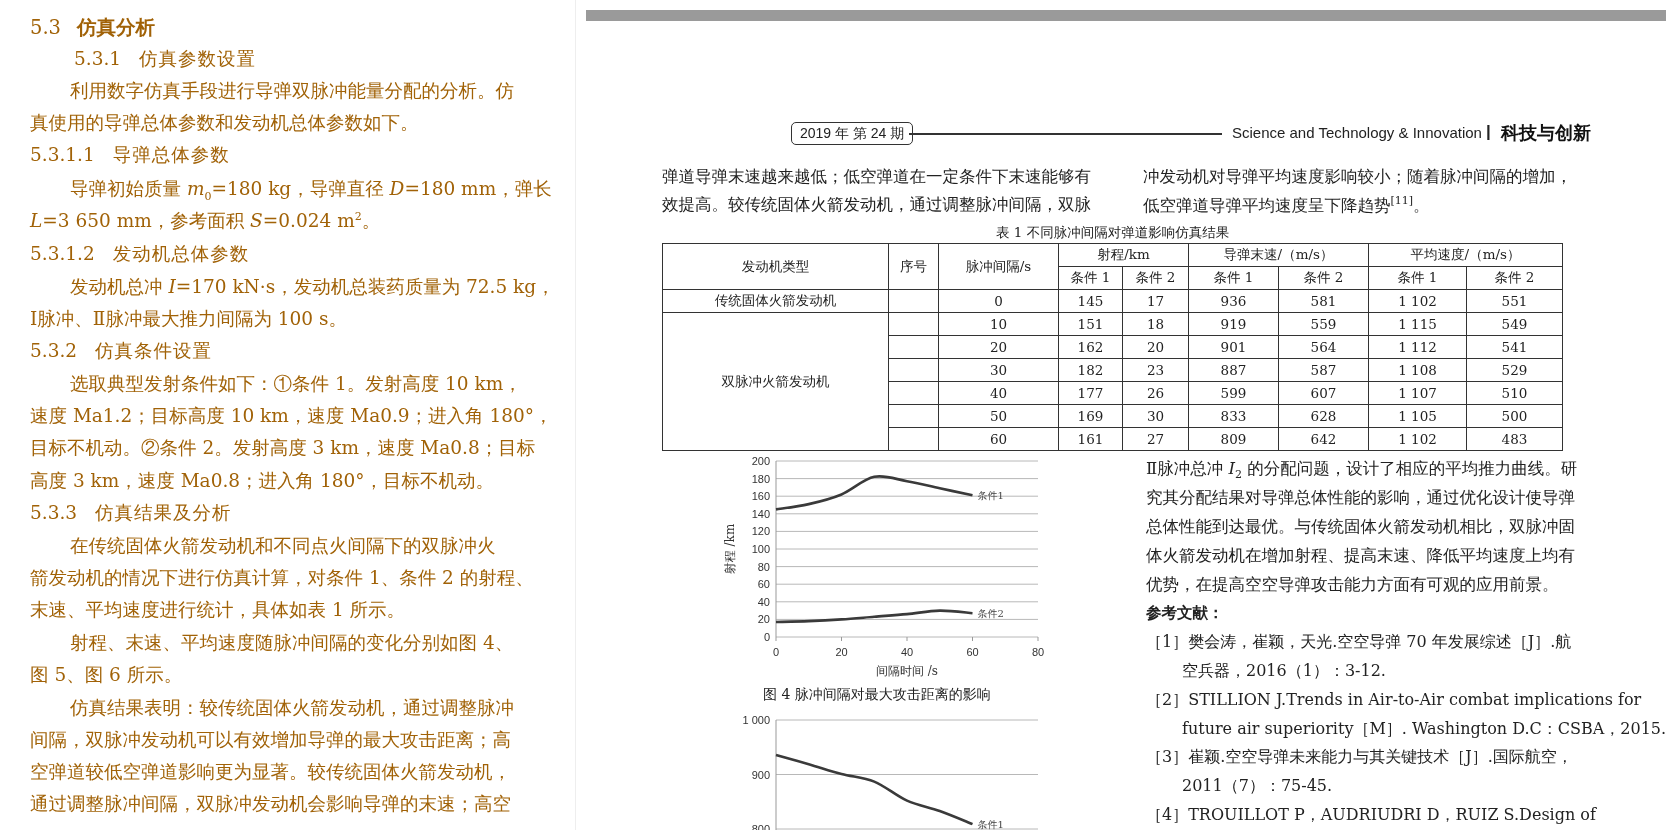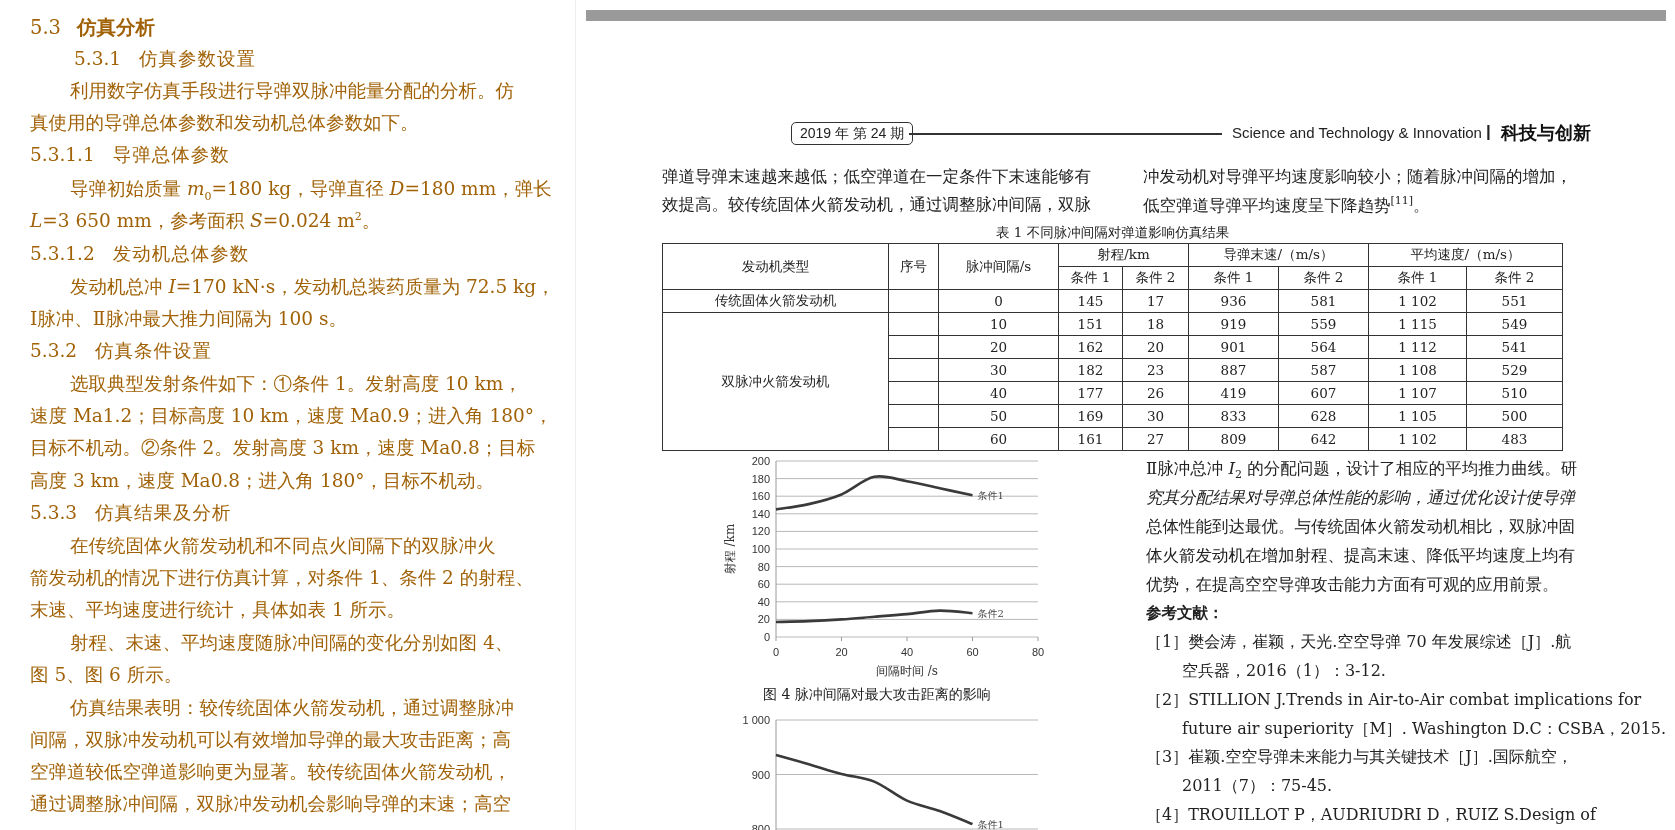--- a/index.html
+++ b/index.html
@@ -180,21 +180,21 @@
       <td>887</td>
       <td>587</td>
       <td>1 108</td>
       <td>529</td>
     </tr>
     <tr>
       <td></td>
       <td>40</td>
       <td>177</td>
       <td>26</td>
-      <td>419</td>
+      <td>599</td>
       <td>607</td>
       <td>1 107</td>
       <td>510</td>
     </tr>
     <tr>
       <td></td>
       <td>50</td>
       <td>169</td>
       <td>30</td>
       <td>833</td>
@@ -281,21 +281,21 @@
         <text x="261.5" y="118.095" style="font-family:&quot;DejaVu Serif&quot;,serif;font-size:10px;fill:#444">条件1</text>
         <path d="M60,238.355 C65.45833333333333,240.35333333333332 81.83333333333333,248.80083333333334 92.75,250.345 C103.66666666666667,251.88916666666665 114.58333333333333,250.16333333333333 125.5,247.62 C136.41666666666666,245.07666666666668 147.33333333333334,238.99083333333334 158.25,235.085 C169.16666666666666,231.17916666666667 180.08333333333334,227.90916666666666 191,224.185 C201.91666666666666,220.46083333333334 212.83333333333334,215.91916666666668 223.75,212.74 C234.66666666666666,209.56083333333333 251.04166666666666,206.3816666666667 256.5,205.11" fill="none" stroke="#3a3a3a" stroke-width="2.6"></path>
         <text x="261.5" y="209.11" style="font-family:&quot;DejaVu Serif&quot;,serif;font-size:10px;fill:#444">条件2</text>
         <text x="0" y="0" transform="translate(18,173.5) rotate(-90)" text-anchor="middle" style="font-family:&quot;DejaVu Serif&quot;,serif;font-size:12px;fill:#333">末速/（m/s）</text>
       </svg>
   </div>
 
   <div class="rp-text" style="left:560px; top:458px;">
     <span>Ⅱ脉冲总冲 </span><span class="it">I</span><sub>2</sub><span> 的分配问题，设计了相应的平均推力曲线。研</span>
   </div>
-  <div class="rp-text" style="left:560px; top:487px;font-style:italic;">究其分配结果对导弹总体性能的影响，通过优化设计使导弹</div>
+  <div class="rp-text" style="left:560px; top:487px;">究其分配结果对导弹总体性能的影响，通过优化设计使导弹</div>
   <div class="rp-text" style="left:560px; top:516px;">总体性能到达最优。与传统固体火箭发动机相比，双脉冲固</div>
   <div class="rp-text" style="left:560px; top:545px;">体火箭发动机在增加射程、提高末速、降低平均速度上均有</div>
   <div class="rp-text" style="left:560px; top:574px;">优势，在提高空空导弹攻击能力方面有可观的应用前景。</div>
   <div class="rp-text" style="left:560px; top:603px; font-weight:bold; font-family:'DejaVu Sans', sans-serif; font-size:15.5px;">参考文献：</div>
 
   <div class="ref" style="left:560px; top:632px;">
     <span>［1］</span><span>樊会涛，崔颖，天光.空空导弹 70 年发展综述［J］.航</span>
   </div>
   <div class="ref-cont" style="left:596px; top:661px;">空兵器，2016（1）：3-12.</div>
   <div class="ref" style="left:560px; top:690px;">

